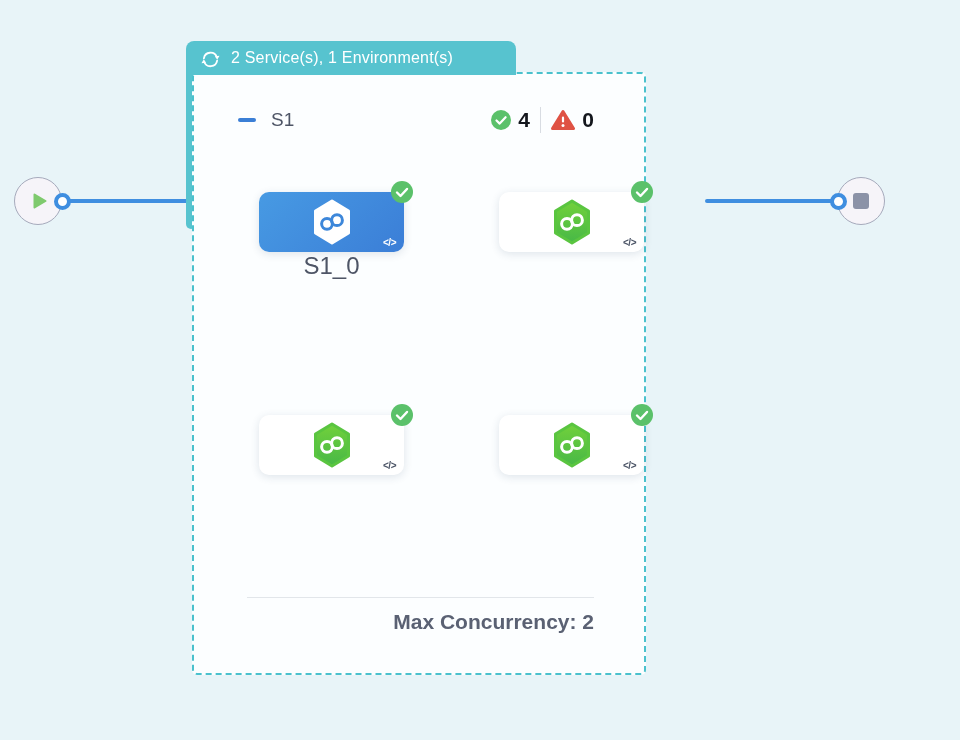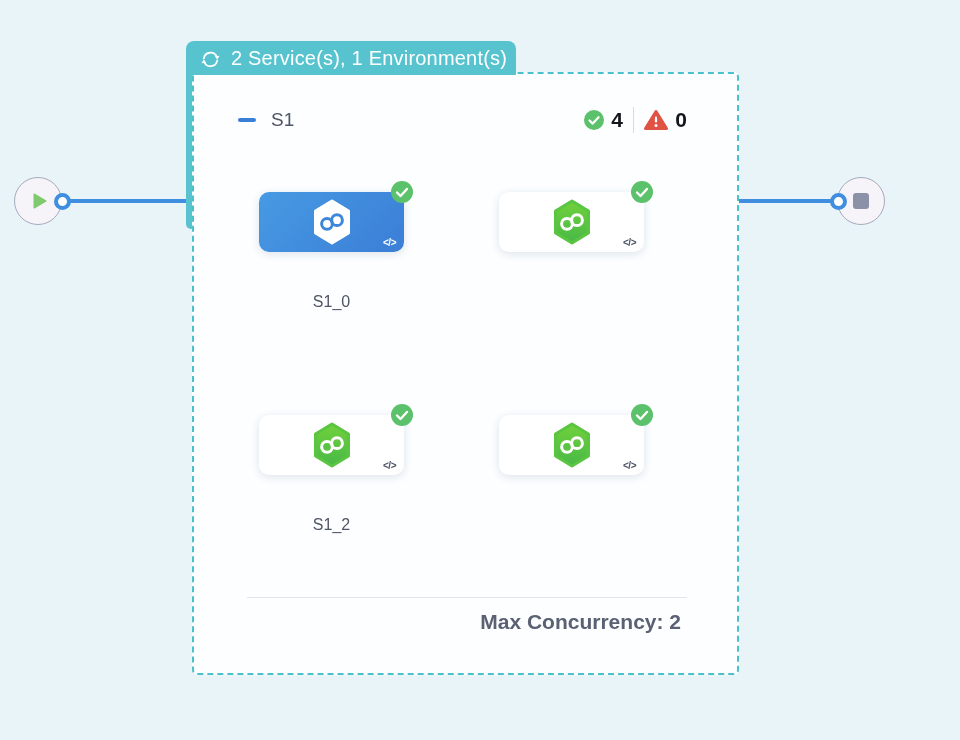--- a/index.html
+++ b/index.html
@@ -23,24 +23,24 @@
   .start-node { left:14px;  top:177px; }
   .end-node   { left:837px; top:177px; }
   .stop-square { width:16px; height:16px; border-radius:3px; background:#8b92a7; }
 
   
   .teal-strip { position:absolute; left:186px; top:60px; width:10px; height:169px;
                 background:#57c3cf; border-radius:0 0 5px 5px; z-index:2; }
   .env-tab { position:absolute; left:186px; top:41px; width:330px; height:34px;
              background:#57c3cf; border-radius:8px 8px 0 0; z-index:5;
              display:flex; align-items:center; padding-left:13px; cursor:pointer; }
-  .env-tab-label { color:#fff; font-size:20px; font-weight:500; margin-left:9px; letter-spacing:.2px; }
-
-  
-  .group-box { position:absolute; left:192px; top:72px; width:547px; height:603px;
+  .env-tab-label { color:#fff; font-size:16px; font-weight:500; margin-left:9px; letter-spacing:.2px; }
+
+  
+  .group-box { position:absolute; left:192px; top:72px; width:454px; height:603px;
                background:#fcfeff; border:2px dashed #4ac1cd; border-radius:5px; z-index:3; }
 
   .group-header { position:absolute; left:0; right:0; top:33px; display:flex;
                   align-items:center; padding:0 50px 0 44px; }
   .collapse-btn { display:flex; align-items:center; cursor:pointer; padding:4px 0; }
   .collapse-dash { width:18px; height:3.5px; border-radius:2px; background:#3b7fd6; }
   .group-title { margin-left:15px; font-size:19px; font-weight:500; color:#4e5566; }
   .spacer { flex:1; }
   .counts { display:flex; align-items:center; }
   .count-num { font-size:21px; font-weight:600; color:#14171d; margin-left:7px; }
@@ -58,25 +58,25 @@
           display:flex; align-items:center; justify-content:center;
           box-shadow:0 2px 8px rgba(45,70,105,.14); }
   .card.default { background:#ffffff; }
   .card.active  { background:linear-gradient(135deg,#479ae3,#3b7ed7); }
 
   .badge { position:absolute; top:-11px; right:-9px; width:22px; height:22px; display:flex; }
   .code-glyph { position:absolute; right:8px; bottom:4px; font-size:10px; font-weight:700; letter-spacing:-.5px; }
   .card.active  .code-glyph { color:#ffffff; }
   .card.default .code-glyph { color:#4a5365; }
 
-  .card-label { margin-top:41px; text-align:center; font-size:16px; color:#4e5566; }
+  .card-label { text-align:center; font-size:24px; color:#4e5566; }
 
   
   .footer-divider { position:absolute; left:53px; right:50px; top:523px; height:1px; background:#e2e6ea; }
-  .footer-label { position:absolute; right:56px; top:536px; font-size:21px; font-weight:700; color:#5a6173; }
+  .footer-label { position:absolute; right:50px; top:536px; font-size:21px; font-weight:700; color:#5a6173; }
 </style>
 </head>
 <body>
 
 <div class="canvas">
 
   <div class="edge edge-left"></div>
   <div class="edge edge-right"></div>
 
   <div class="flow-node start-node">
@@ -184,21 +184,20 @@
           </svg>
         </span>
         <span class="code-glyph">&lt;/&gt;</span>
         <span class="badge">
           <svg width="22" height="22" viewBox="0 0 22 22">
             <circle cx="11" cy="11" r="11" fill="#5bc16a"></circle>
             <polyline points="6,11.5 9.5,15 16,8" fill="none" stroke="#fff" stroke-width="2.4" stroke-linecap="round" stroke-linejoin="round"></polyline>
           </svg>
         </span>
       </div>
-      <div class="card-label">S1_2</div>
     </div>
 
     <div class="cell cell-3">
       <div class="card default">
         <span style="display:flex;">
           <svg width="38" height="46" viewBox="0 0 38 46">
             <defs>
                 <linearGradient id="g3" x1="0" y1="0" x2="0" y2="1">
               <stop offset="0" stop-color="#72d13b"></stop>
                   <stop offset="1" stop-color="#47b847"></stop>

